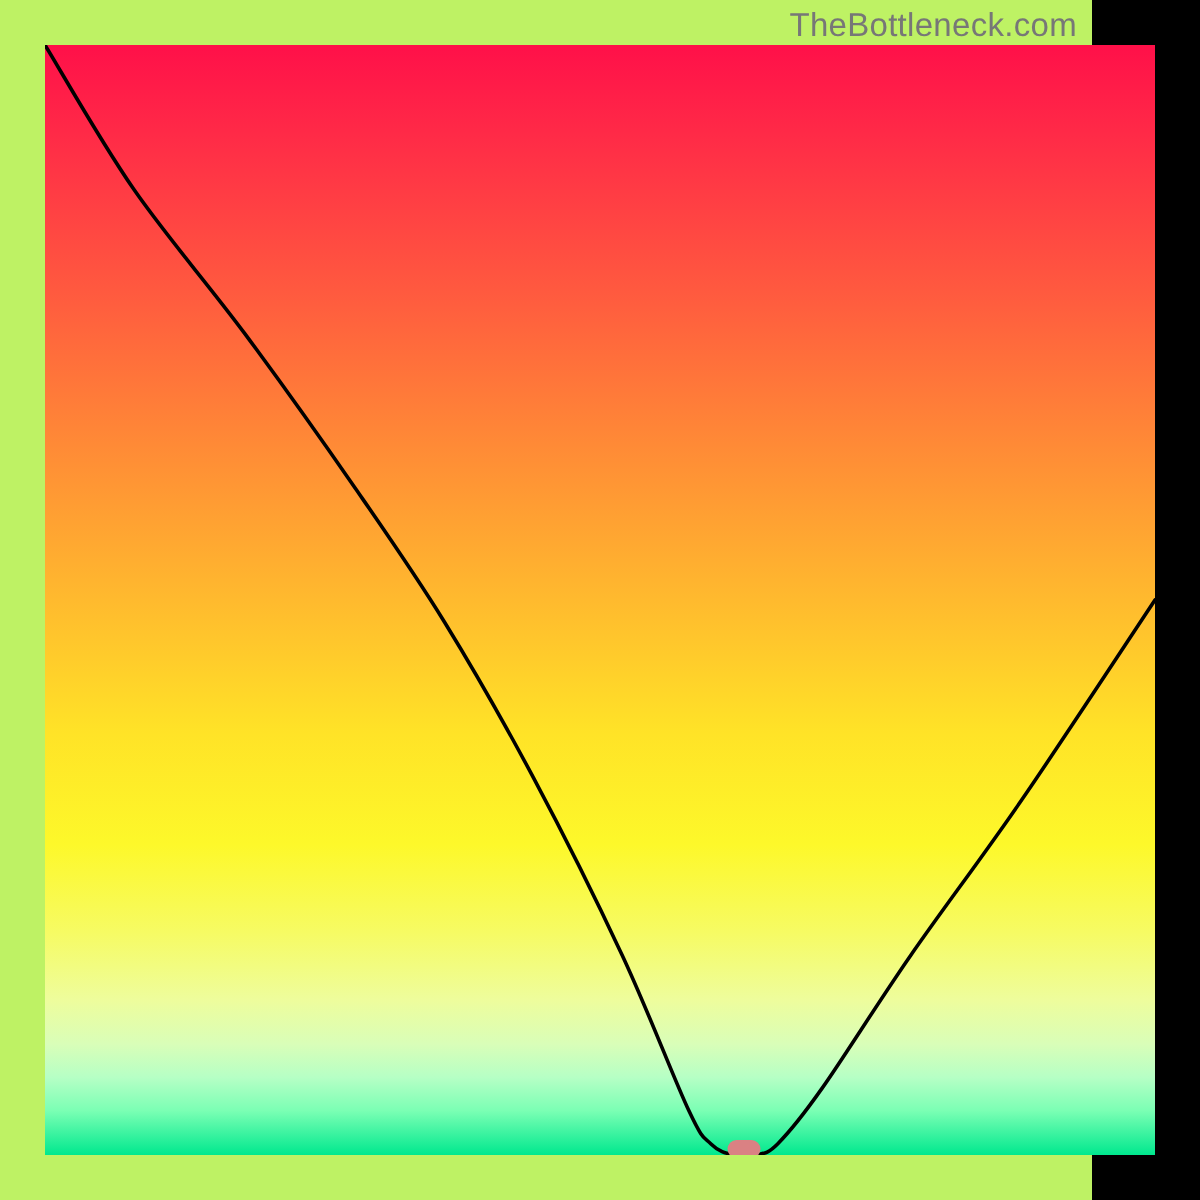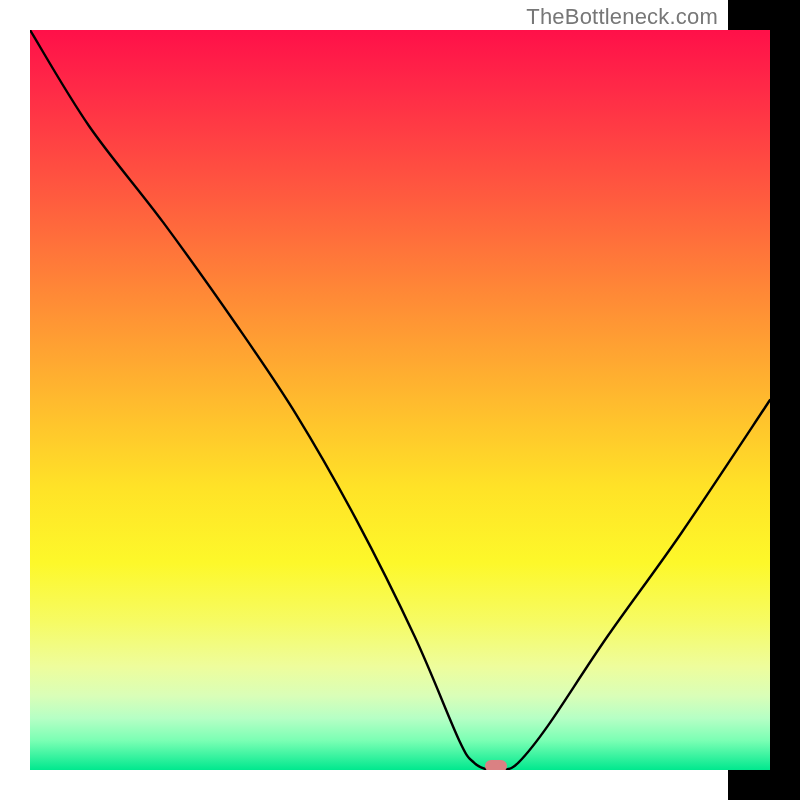--- a/index.html
+++ b/index.html
@@ -7,21 +7,21 @@
     padding: 0;
     width: 800px;
     height: 800px;
     background: #000;
     font-family: Arial, Helvetica, sans-serif;
   }
   .frame {
     position: relative;
     width: 728px;
     height: 800px;
-    background: #ffffff;
+    background: #bef264;
   }
   .watermark {
     position: absolute;
     top: 4px;
     right: 10px;
     color: #777;
     font-size: 22px;
     font-weight: 500;
     letter-spacing: 0.2px;
     z-index: 5;

